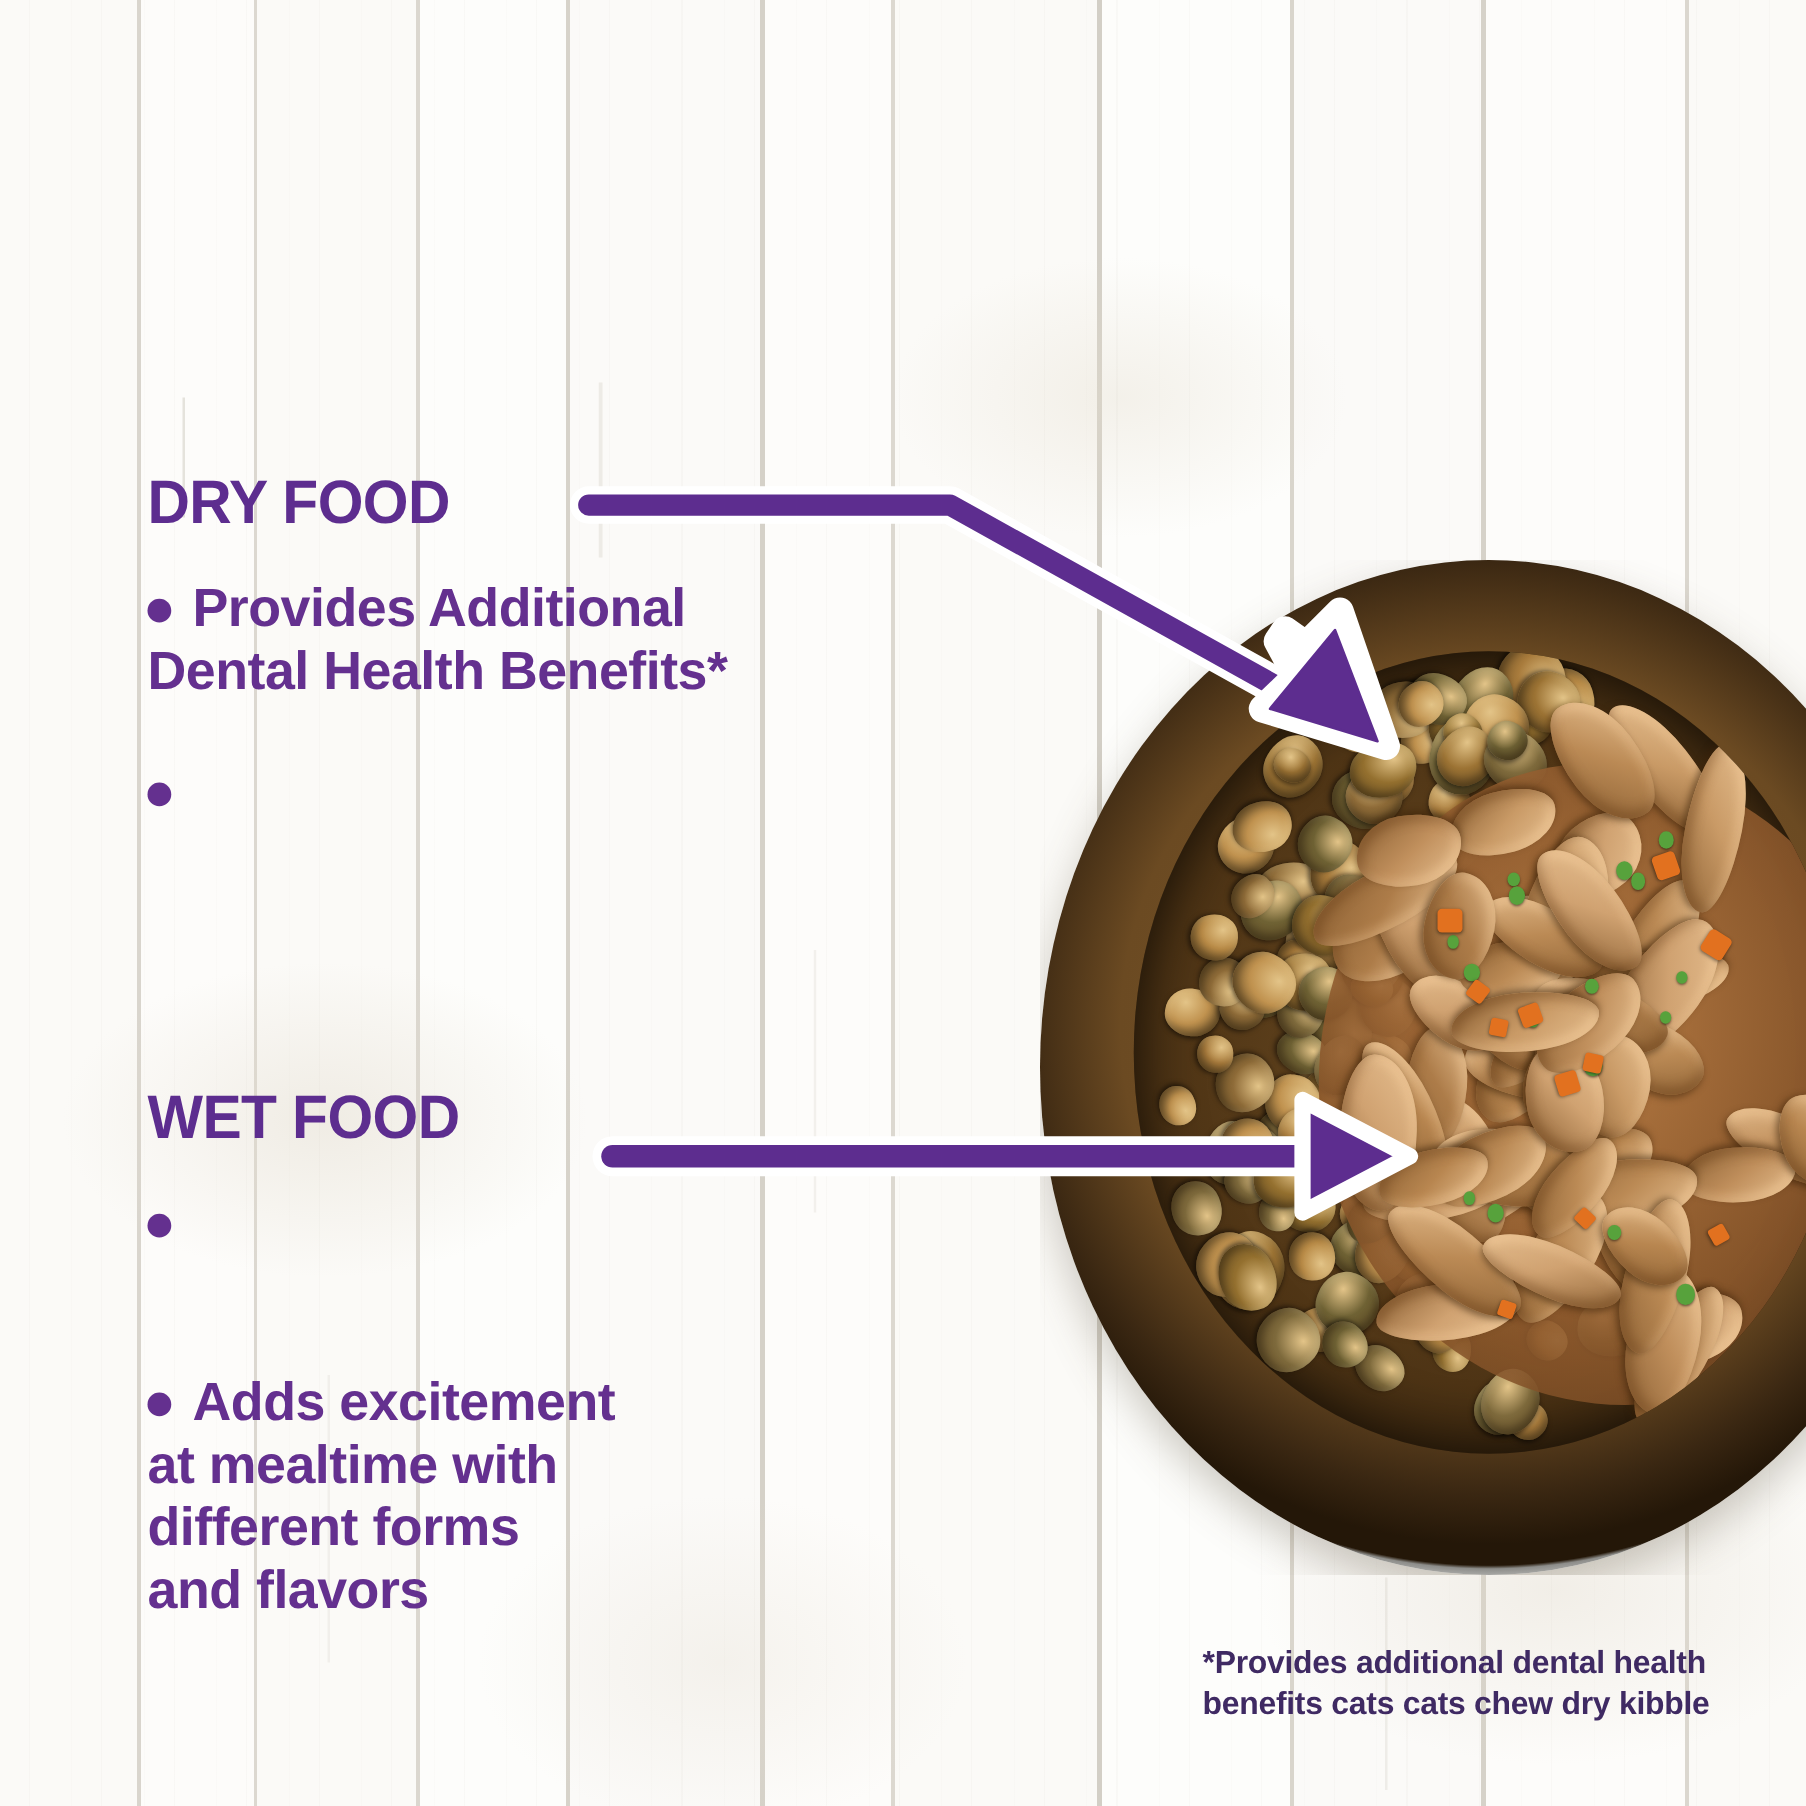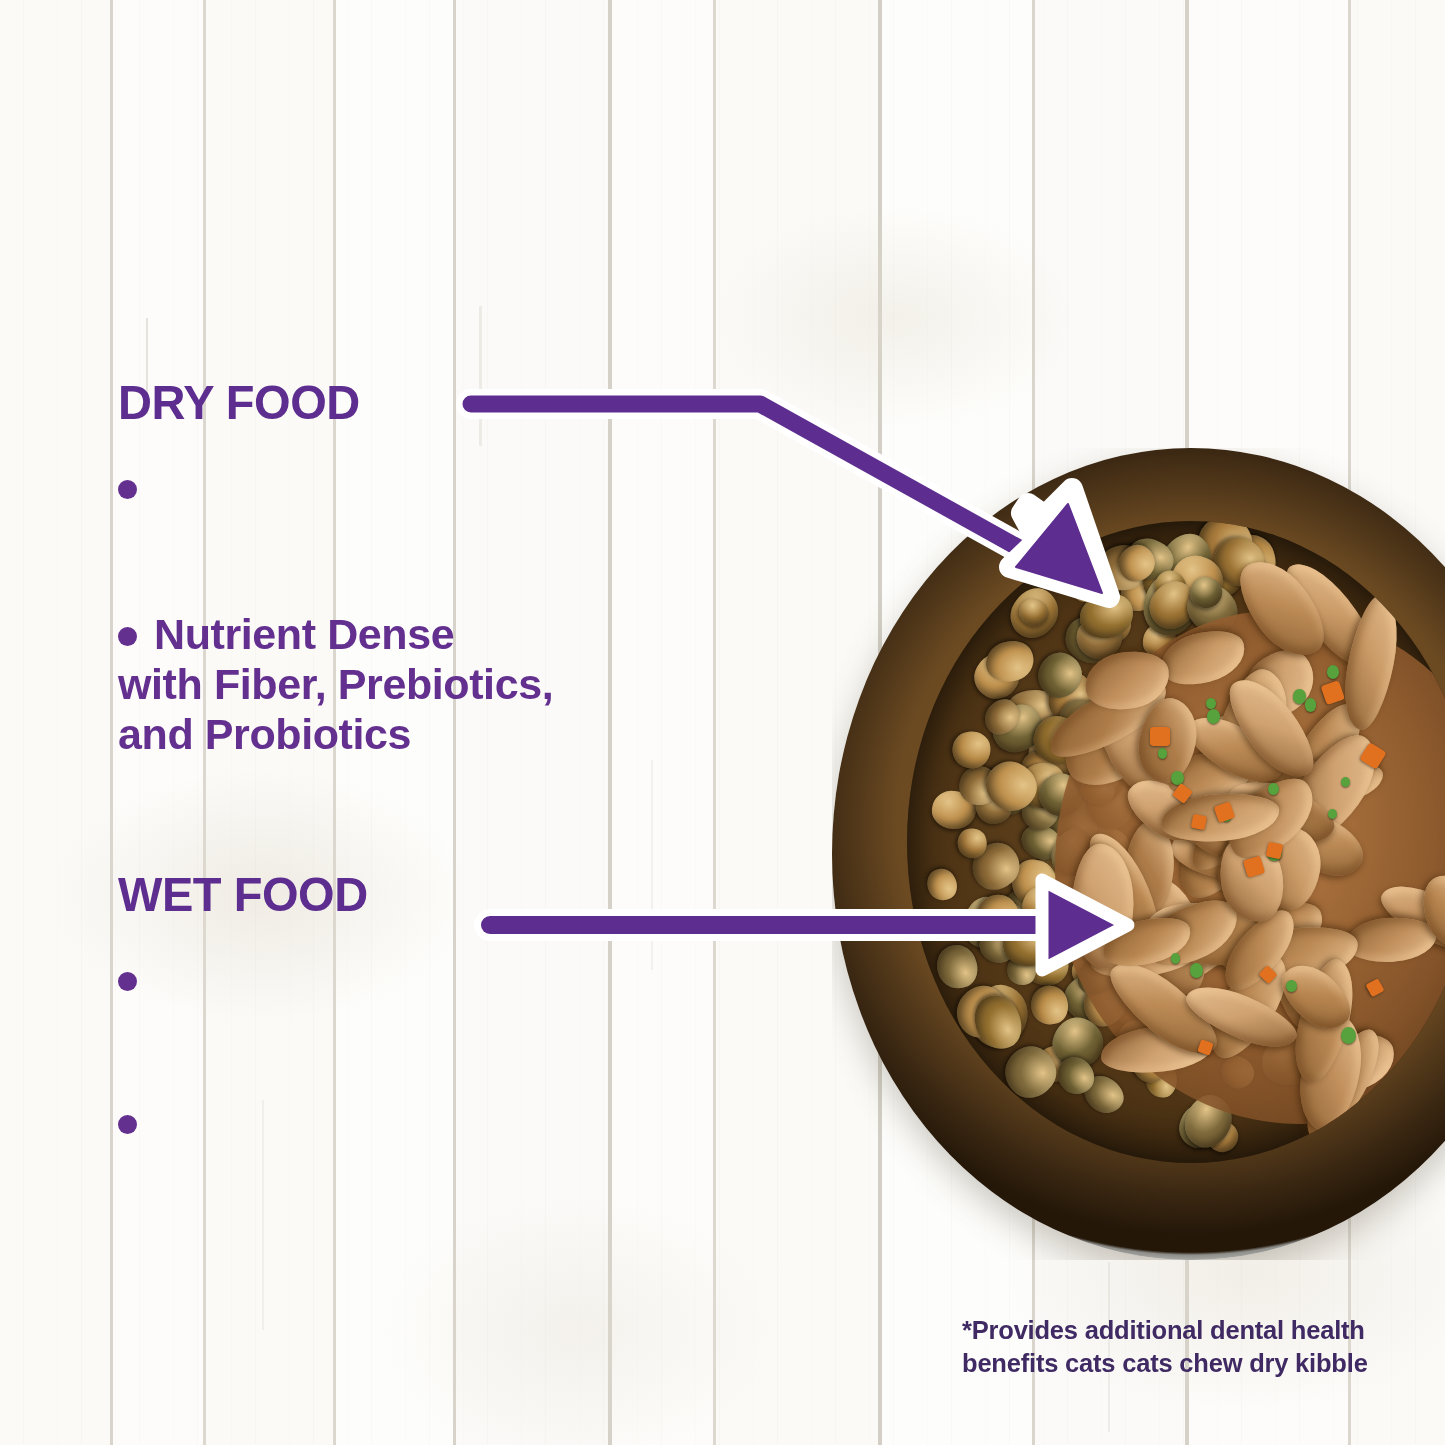--- a/index.html
+++ b/index.html
@@ -447,34 +447,36 @@
     <g>
       <path d="M 490 925 L 1056 925" fill="none" stroke="#ffffff" stroke-width="32" stroke-linecap="round"></path>
       <path d="M 490 925 L 1060 925" fill="none" stroke="#5d2d8f" stroke-width="18" stroke-linecap="round"></path>
       <path d="M 1042 880 L 1042 970 L 1128 925 Z" fill="#5d2d8f" stroke="#ffffff" stroke-width="13" stroke-linejoin="round"></path>
     </g>
   </svg>
 
   <div class="sect-head" style="left:118px;top:378px;">DRY FOOD</div>
 
   <div class="bullet-block" style="left:118px;top:463px;width:700px;">
+    <span class="dot"></span><span style="white-space:pre-line;">Provides Additional
+Dental Health Benefits*</span>
+  </div>
+
+  <div class="bullet-block" style="left:118px;top:610px;width:700px;">
     <span class="dot"></span>
-  </div>
-
-  <div class="bullet-block" style="left:118px;top:610px;width:700px;">
-    <span class="dot"></span><span style="white-space:pre-line;">Nutrient Dense
-with Fiber, Prebiotics,
-and Probiotics</span>
   </div>
 
   <div class="sect-head" style="left:118px;top:870px;">WET FOOD</div>
 
   <div class="bullet-block" style="left:118px;top:955px;width:700px;">
     <span class="dot"></span>
   </div>
 
   <div class="bullet-block" style="left:118px;top:1098px;width:700px;">
-    <span class="dot"></span>
+    <span class="dot"></span><span style="white-space:pre-line;">Adds excitement
+at mealtime with
+different forms
+and flavors</span>
   </div>
 
   <div class="footnote">*Provides additional dental health benefits cats cats chew dry kibble</div>
 
 </div>
 
 </body></html>

